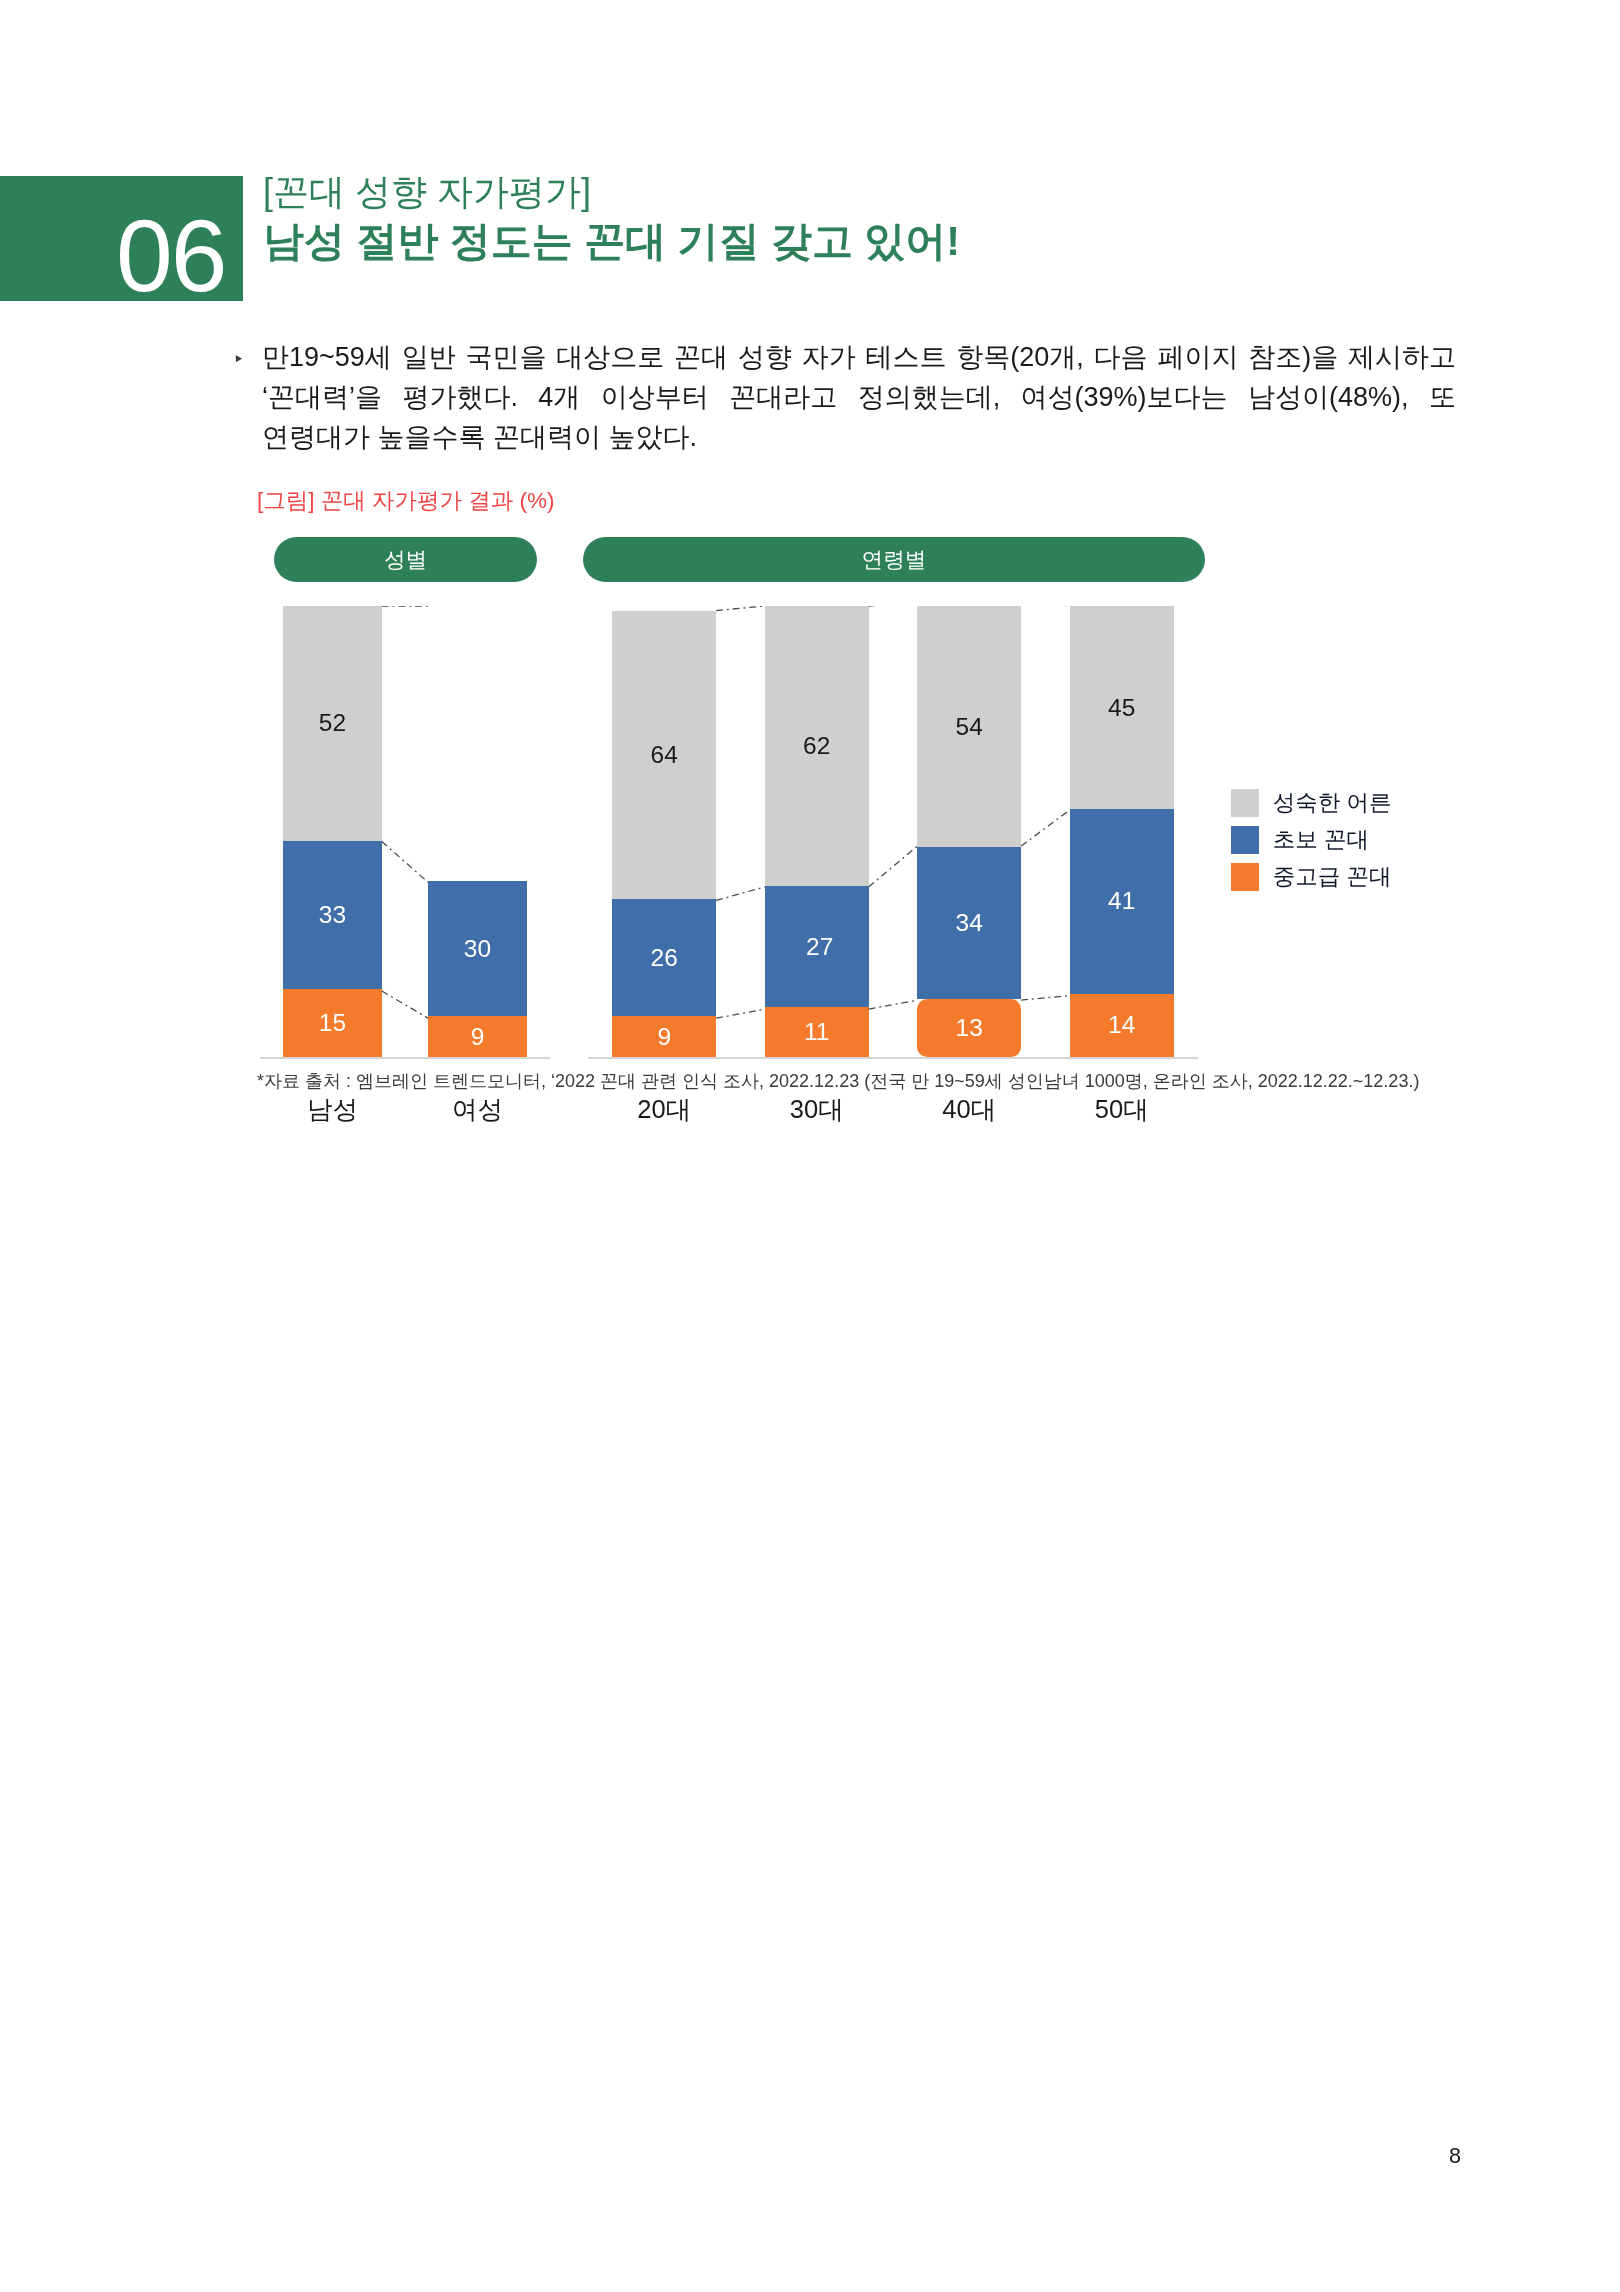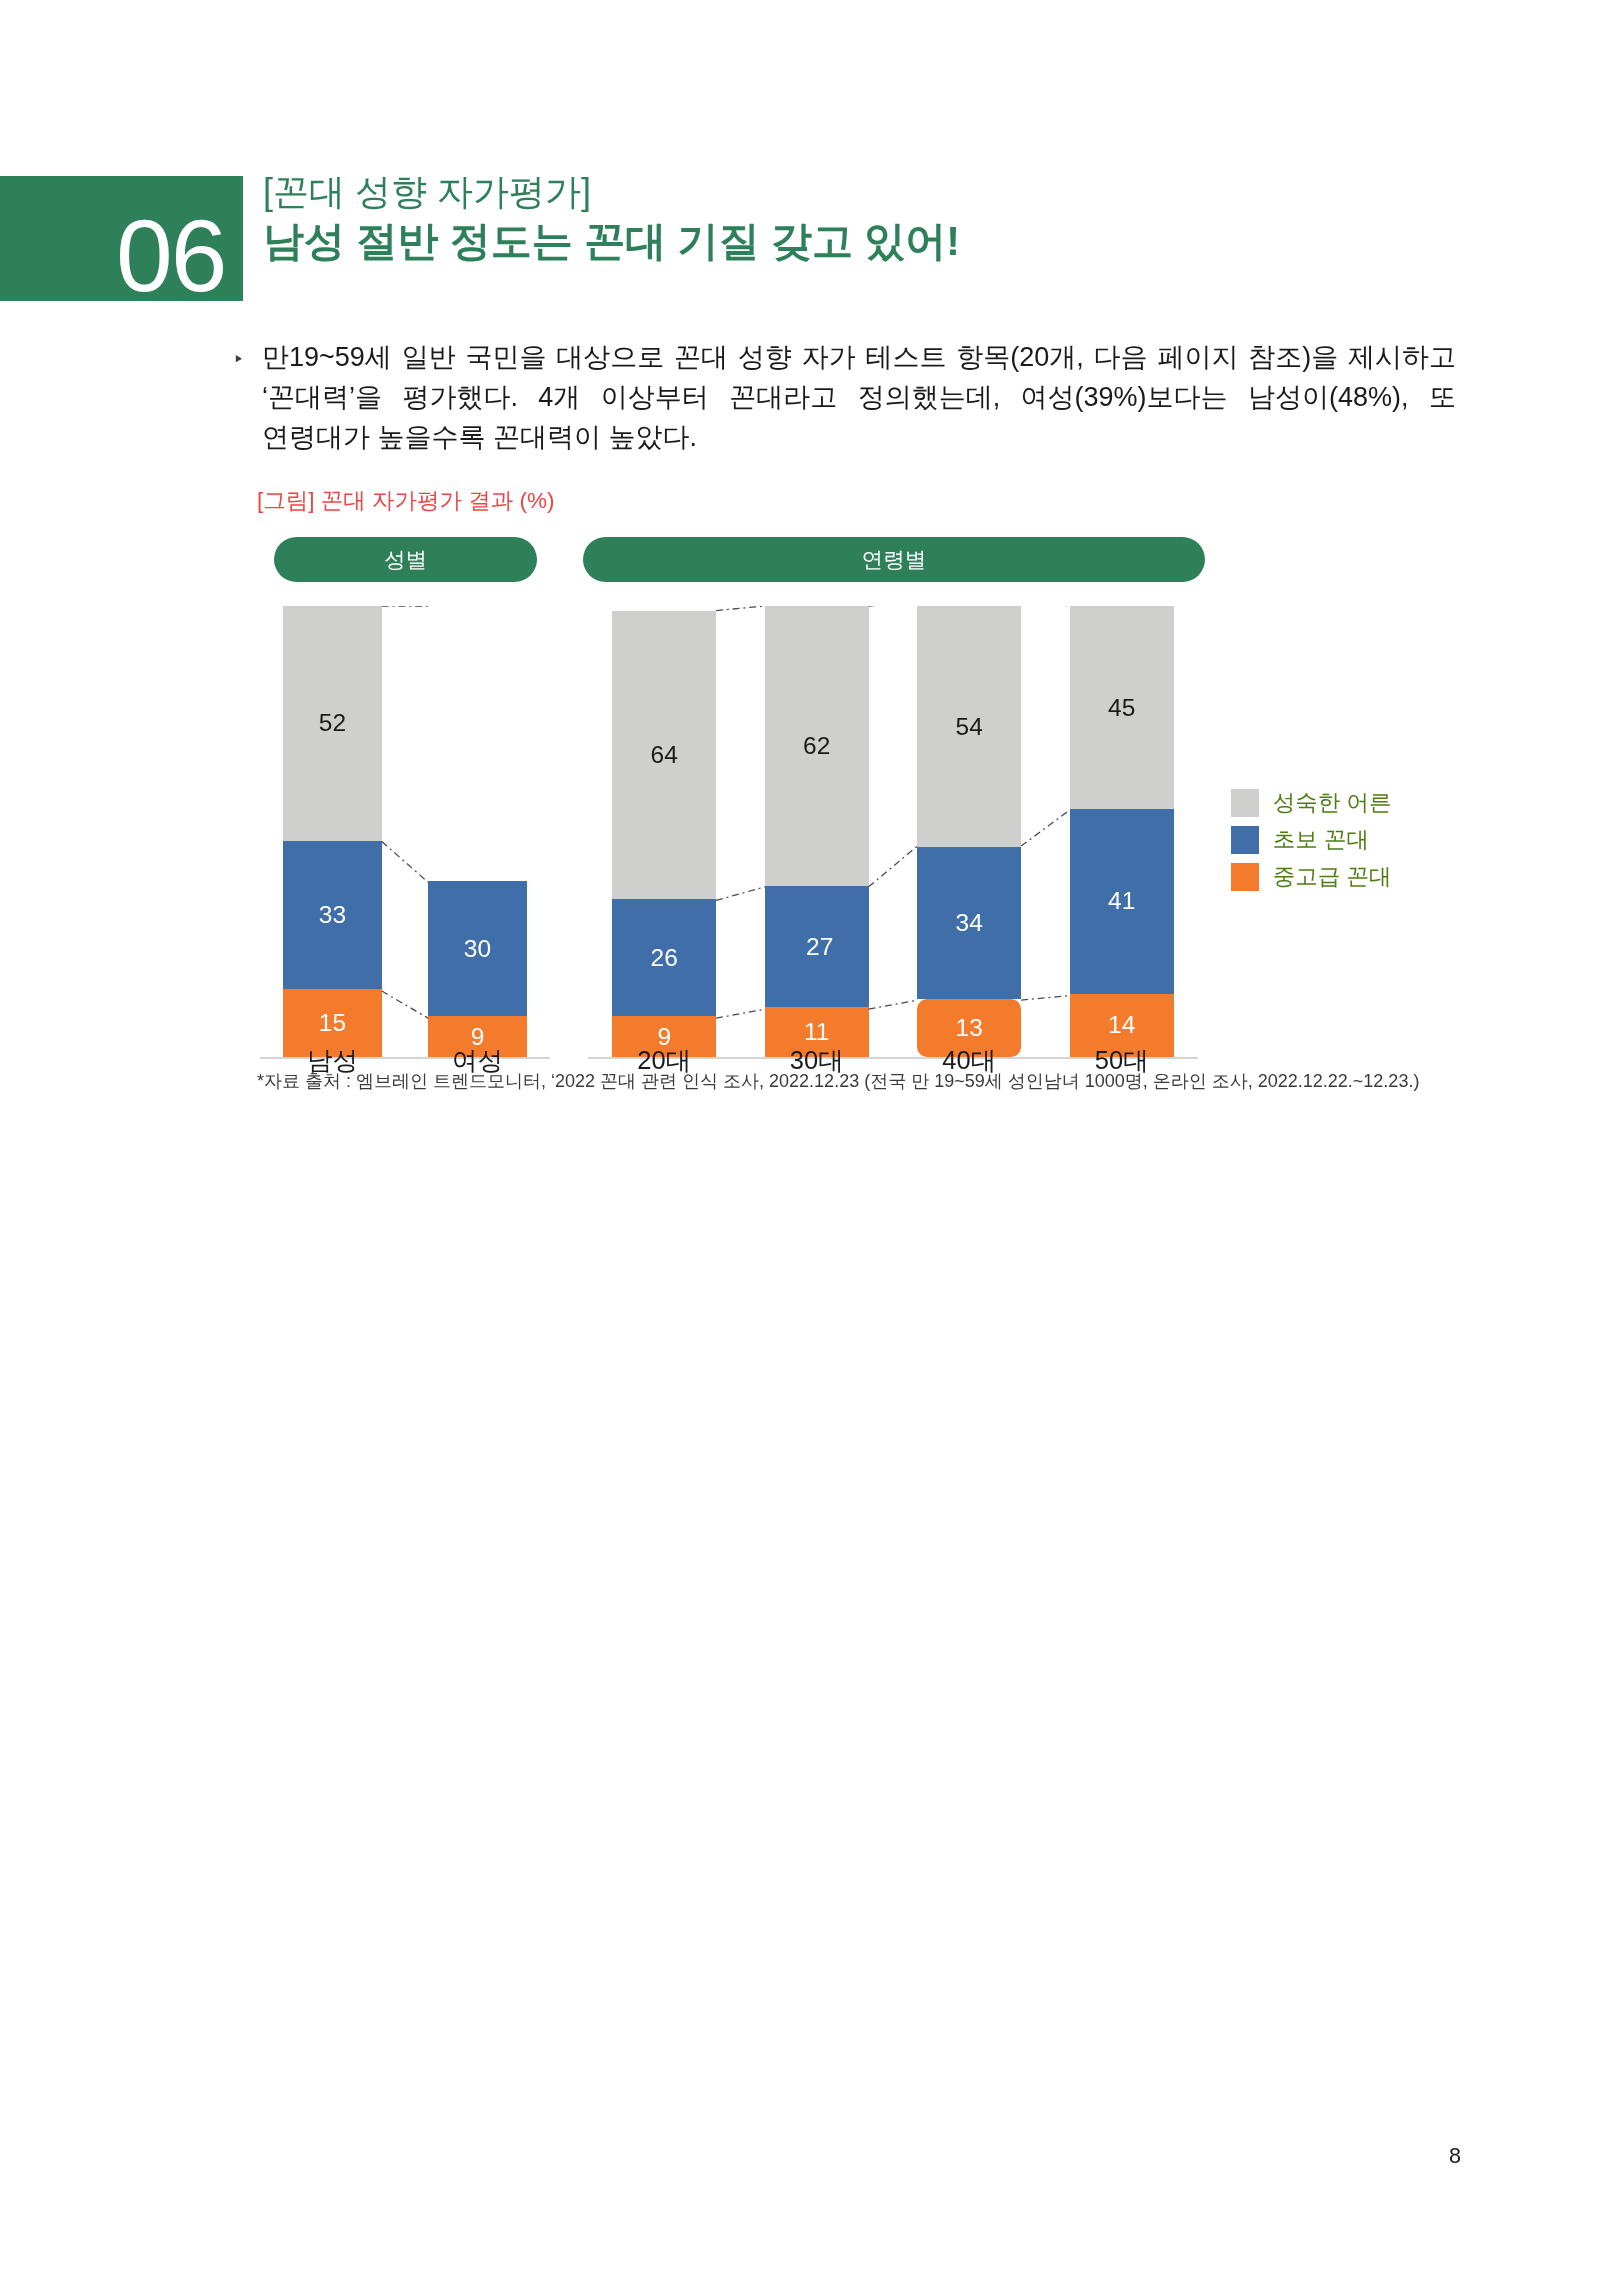--- a/index.html
+++ b/index.html
@@ -182,21 +182,21 @@
     top: 0;
     width: 100%;
     height: 100%;
     pointer-events: none;
   }
 
   .xlabels {
     position: absolute;
     left: 0;
     right: 0;
-    top: 437px;
+    top: 486px;
     display: flex;
     align-items: flex-end;
   }
   .xlabel {
     flex: 1 1 0;
     text-align: center;
     font-size: 25.5px;
     color: #1a1a1a;
   }
 
@@ -212,21 +212,21 @@
     height: 37px;
   }
   .swatch {
     width: 28px;
     height: 28px;
     margin-right: 13.7px;
     flex: none;
   }
   .legend-label {
     font-size: 22.5px;
-    color: #4d7c0f;
+    color: #0f172a;
     white-space: nowrap;
   }
 
   
   .source-note {
     position: absolute;
     left: 257px;
     top: 1069px;
     font-size: 18px;
     color: #3a3a3a;

